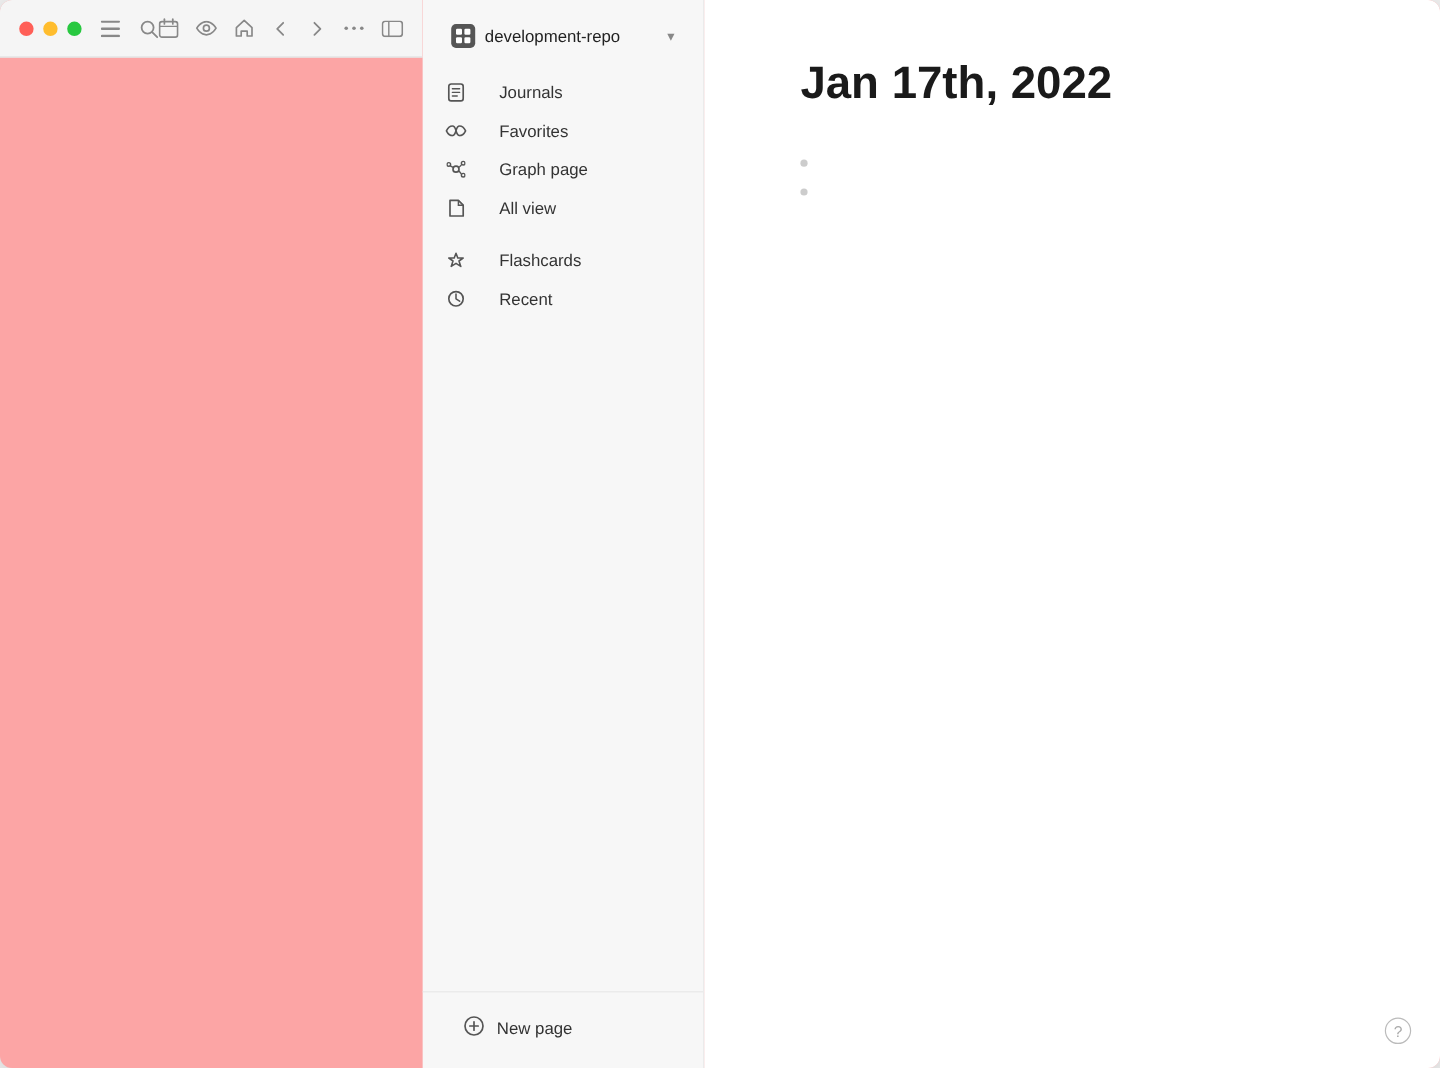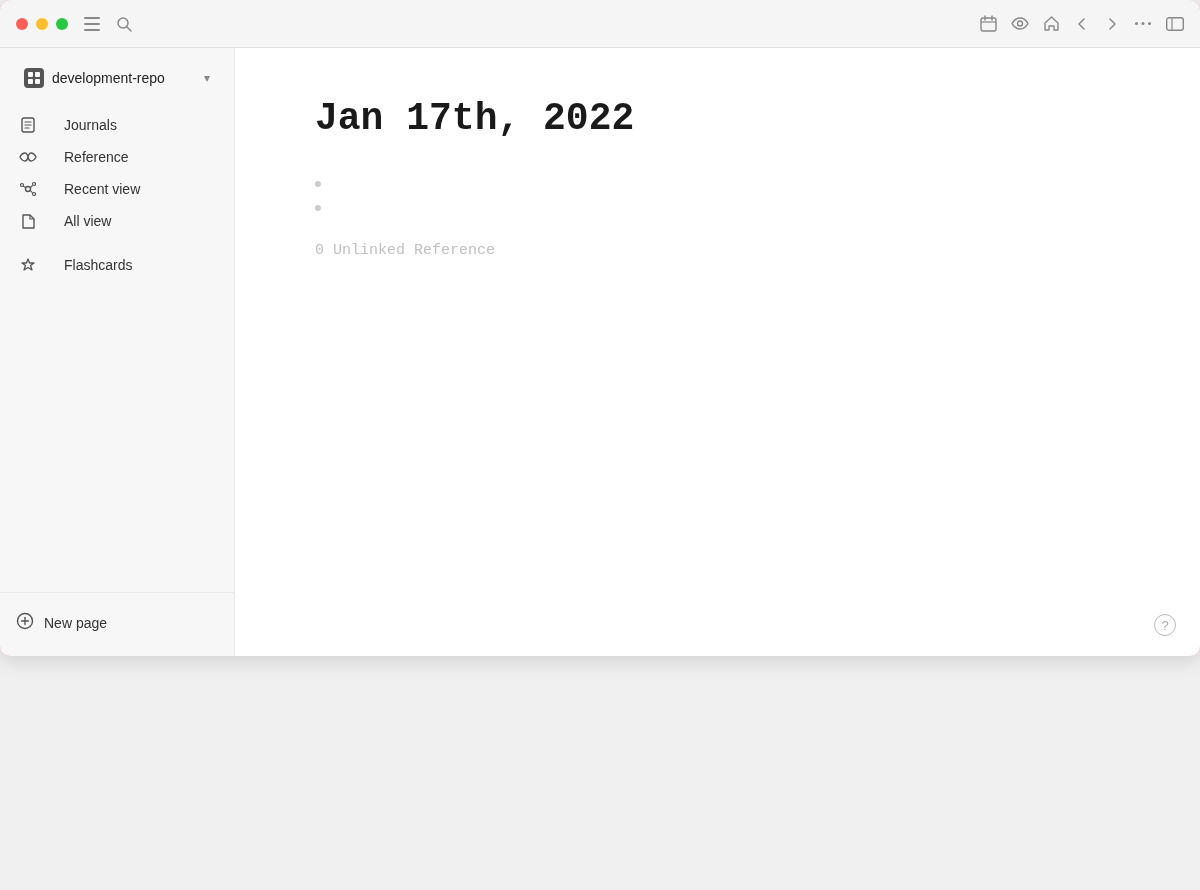--- a/index.html
+++ b/index.html
@@ -8,26 +8,26 @@
       background: #f0f0f0;
       width: 1200px;
       height: 890px;
       overflow: hidden;
       display: flex;
       flex-direction: column;
     }
 
     .window {
       width: 1200px;
-      height: 656px;
+      height: 890px;
       background: #fca5a5;
       border-radius: 10px;
       overflow: hidden;
       display: flex;
-      flex-direction: column;
+      flex-direction: row;
       box-shadow: 0 4px 20px rgba(0,0,0,0.15);
     }
 
     
     .titlebar {
       height: 48px;
       background: #f5f5f5;
       display: flex;
       align-items: center;
       padding: 0 16px;
@@ -152,21 +152,21 @@
     .nav-item .nav-icon {
       font-size: 16px;
       color: #555;
       width: 20px;
       display: flex;
       align-items: center;
       justify-content: center;
     }
 
     .sidebar-bottom {
-      padding: 12px 6px 16px;
+      padding: 12px 24px 16px;
       border-top: 1px solid #e8e8e8;
     }
 
     .new-page-btn {
       display: flex;
       align-items: center;
       gap: 10px;
       padding: 7px 10px;
       border-radius: 6px;
       cursor: pointer;
@@ -181,21 +181,20 @@
       display: flex;
       flex-direction: column;
       overflow: hidden;
       position: relative;
     }
 
     .page-content {
       flex: 1;
       padding: 48px 80px 40px;
       overflow-y: auto;
-      font-family: Liberation Mono, monospace;
     }
 
     .page-title {
       font-size: 38px;
       font-weight: 700;
       color: #1a1a1a;
       margin-bottom: 28px;
       line-height: 1.2;
     }
 
@@ -351,36 +350,36 @@
           </span>
           <span>Journals</span>
         </div>
 
         <div class="nav-item">
           <span class="nav-icon">
             <svg width="18" height="10" viewBox="0 0 18 10" fill="none">
               <path d="M1 5C1 5 3 1 6 1C7.5 1 8.5 3 9 5C9.5 7 10.5 9 12 9C15 9 17 5 17 5C17 5 15 1 12 1C10.5 1 9.5 3 9 5C8.5 7 7.5 9 6 9C3 9 1 5 1 5Z" stroke="#555" stroke-width="1.4"></path>
             </svg>
           </span>
-          <span>Reference</span>
+          <span>Favorites</span>
         </div>
 
         <div class="nav-item">
           <span class="nav-icon">
             <svg width="16" height="16" viewBox="0 0 16 16" fill="none">
               <circle cx="8" cy="8" r="2.5" stroke="#555" stroke-width="1.4"></circle>
               <circle cx="2" cy="4" r="1.5" stroke="#555" stroke-width="1.2"></circle>
               <circle cx="14" cy="3" r="1.5" stroke="#555" stroke-width="1.2"></circle>
               <circle cx="14" cy="13" r="1.5" stroke="#555" stroke-width="1.2"></circle>
               <line x1="5.5" y1="6.5" x2="3" y2="5" stroke="#555" stroke-width="1.1"></line>
               <line x1="10.5" y1="6.5" x2="12.5" y2="4.5" stroke="#555" stroke-width="1.1"></line>
               <line x1="10.5" y1="9.5" x2="12.5" y2="12" stroke="#555" stroke-width="1.1"></line>
             </svg>
           </span>
-          <span>Recent view</span>
+          <span>Graph page</span>
         </div>
 
         <div class="nav-item">
           <span class="nav-icon">
             <svg width="16" height="16" viewBox="0 0 16 16" fill="none">
               <path d="M3 2h7l4 4v9H3V2z" stroke="#555" stroke-width="1.4" stroke-linejoin="round"></path>
               <polyline points="10,2 10,6 14,6" stroke="#555" stroke-width="1.2" fill="none"></polyline>
             </svg>
           </span>
           <span>All view</span>
@@ -390,20 +389,29 @@
 
         <div class="nav-item">
           <span class="nav-icon">
             <svg width="16" height="16" viewBox="0 0 16 16" fill="none">
               <path d="M8 2L9.5 6H14L10.5 8.5L12 13L8 10.5L4 13L5.5 8.5L2 6H6.5L8 2Z" stroke="#555" stroke-width="1.3" stroke-linejoin="round"></path>
             </svg>
           </span>
           <span>Flashcards</span>
         </div>
 
+        <div class="nav-item">
+          <span class="nav-icon">
+            <svg width="16" height="16" viewBox="0 0 16 16" fill="none">
+              <circle cx="8" cy="8" r="6" stroke="#555" stroke-width="1.4"></circle>
+              <polyline points="8,4 8,8 11,10" stroke="#555" stroke-width="1.3" stroke-linecap="round" stroke-linejoin="round" fill="none"></polyline>
+            </svg>
+          </span>
+          <span>Recent</span>
+        </div>
 
       </div>
 
       <div class="sidebar-bottom">
         <div class="new-page-btn">
           <span style="font-size:18px; color:#555; line-height:1;">
             <svg width="18" height="18" viewBox="0 0 18 18" fill="none">
               <circle cx="9" cy="9" r="7.5" stroke="#555" stroke-width="1.4"></circle>
               <line x1="9" y1="5.5" x2="9" y2="12.5" stroke="#555" stroke-width="1.4" stroke-linecap="round"></line>
               <line x1="5.5" y1="9" x2="12.5" y2="9" stroke="#555" stroke-width="1.4" stroke-linecap="round"></line>
@@ -421,20 +429,19 @@
 
         <ul class="bullet-list">
           <li class="bullet-item">
             <div class="bullet-dot"></div>
           </li>
           <li class="bullet-item">
             <div class="bullet-dot"></div>
           </li>
         </ul>
 
-        <div class="unlinked-ref">0 Unlinked Reference</div>
       </div>
 
       <div class="help-btn">?</div>
     </div>
 
   </div>
 </div>
 
 </body></html>

